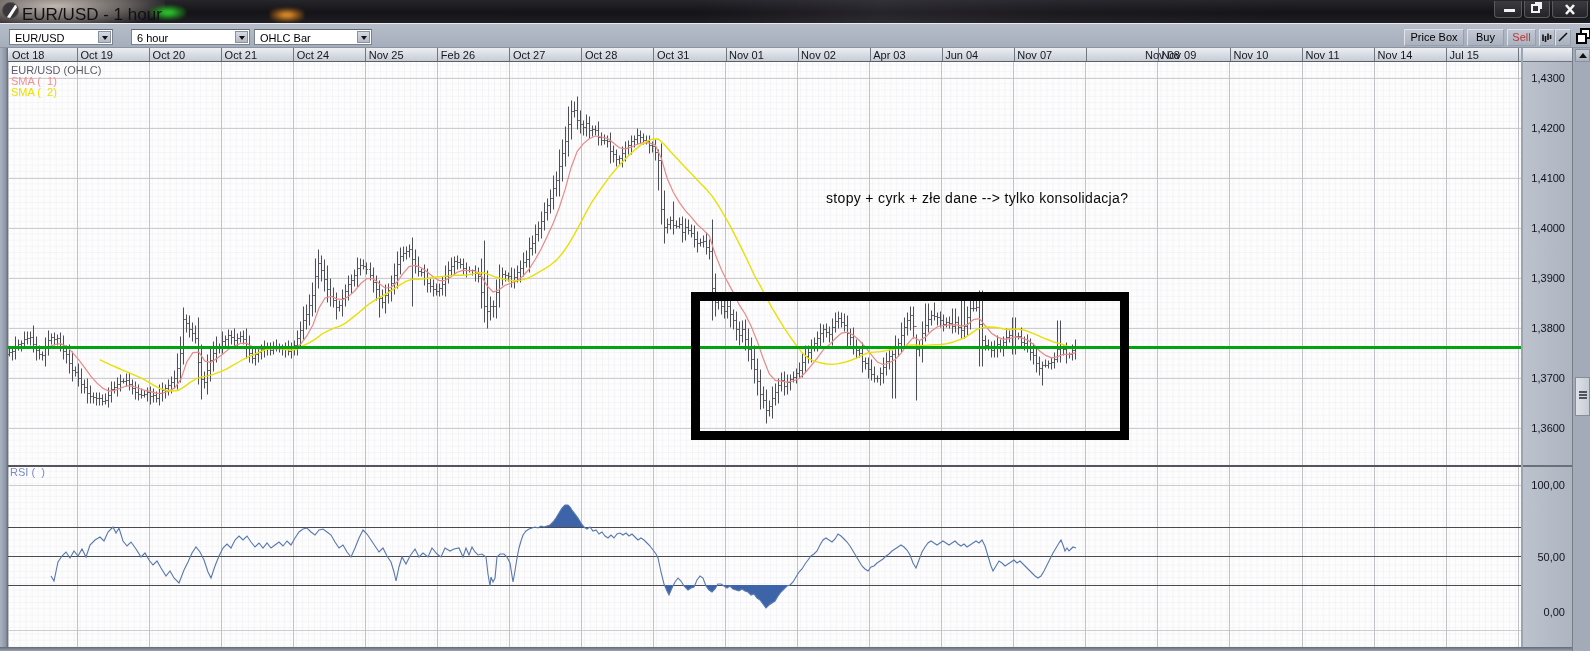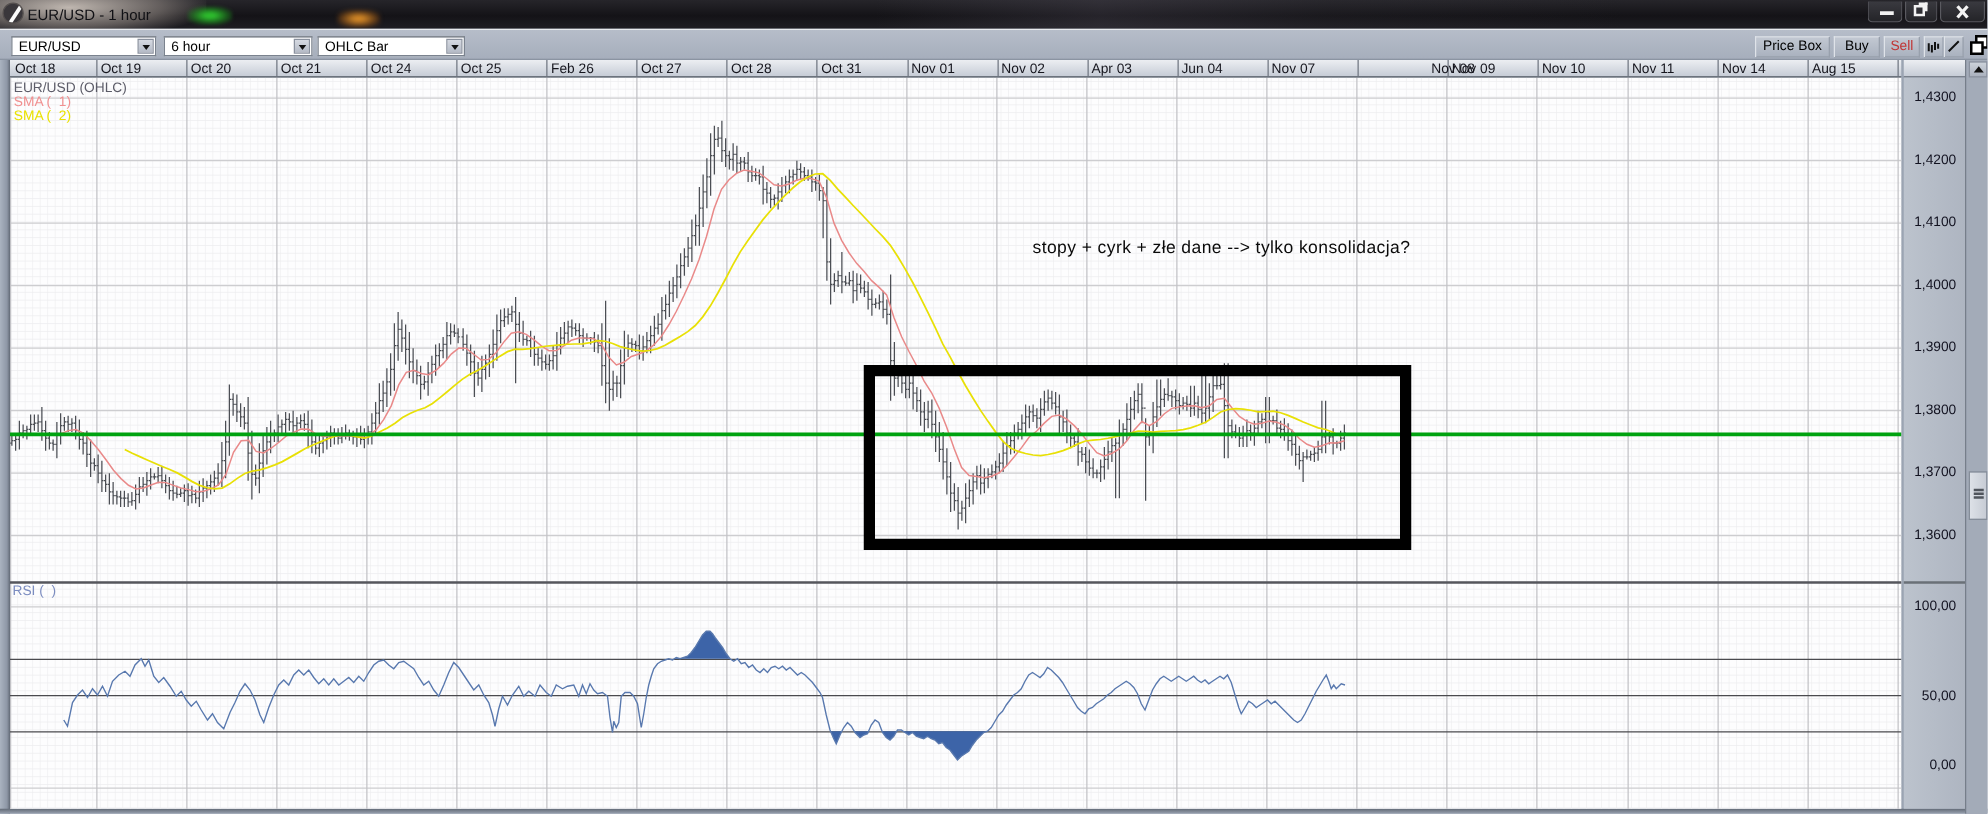--- a/index.html
+++ b/index.html
@@ -2,21 +2,21 @@
 <html><head><meta charset="utf-8"><style>
 *{margin:0;padding:0;box-sizing:border-box}
 body{width:1590px;height:651px;overflow:hidden;font-family:"Liberation Sans",sans-serif;background:#9ba4b2;position:relative}
 #titlebar{position:absolute;left:0;top:0;width:1590px;height:23px;background:linear-gradient(#26252a,#141317 55%,#1f1e23);overflow:hidden}
 #tglow{position:absolute;left:-20px;top:-14px;width:185px;height:42px;background:radial-gradient(ellipse at 75px 20px,rgba(205,196,188,.92),rgba(165,155,148,.5) 48%,rgba(100,92,88,0) 75%)}
 #gblob{position:absolute;left:150px;top:5px;width:36px;height:15px;background:radial-gradient(ellipse at center,#2dbb2d 15%,rgba(30,150,30,.5) 55%,rgba(20,90,20,0) 82%);filter:blur(1.2px)}
 #oblob{position:absolute;left:270px;top:8px;width:34px;height:14px;background:radial-gradient(ellipse at center,rgba(235,150,40,.9) 15%,rgba(180,100,20,.4) 60%,rgba(120,60,10,0) 85%);filter:blur(1.5px)}
 #smudge{position:absolute;left:700px;top:0;width:600px;height:23px;background:linear-gradient(90deg,rgba(90,85,95,0),rgba(90,85,100,.25) 30%,rgba(60,58,66,.15) 60%,rgba(40,40,46,0))}
 #ticon{position:absolute;left:2px;top:2px;width:17px;height:17px;border-radius:50%;background:#3a373b;overflow:hidden;border:1px solid #55504f}
 #ticon:before{content:"";position:absolute;left:7.2px;top:-3px;width:3px;height:26px;background:#fbfbfb;transform:rotate(33deg)}
-#ttext{position:absolute;left:22px;top:4.5px;font-size:12px;color:#101014;font-weight:400}
+#ttext{position:absolute;left:22px;top:4.5px;font-size:17px;color:#101014;font-weight:400}
 .wbtn{position:absolute;top:1px;height:17px;border:1px solid #5a5a60;border-top:none;border-radius:0 0 4px 4px;background:linear-gradient(#3a3a40,#242428)}
 #bmin{left:1494px;width:28px}#bmax{left:1524px;width:26px}#bcls{left:1552px;width:36px}
 #bmin i{position:absolute;left:9px;top:8px;width:11px;height:3px;background:#f2f2f2}
 #bmax i{position:absolute;left:6px;top:3px;width:9px;height:9px;border:2px solid #f2f2f2;background:transparent}
 #bmax b{position:absolute;left:10px;top:1px;width:7px;height:7px;border-top:2px solid #f2f2f2;border-right:2px solid #f2f2f2}
 #toolbar{position:absolute;left:0;top:23px;width:1590px;height:25px;background:linear-gradient(#b6bdc9,#a6aebc);border-top:1px solid #e8eaee;border-bottom:1px solid #8b94a2}
 .combo{position:absolute;top:5px;height:16px;background:#fff;border:1px solid #7a828e;border-top-color:#5f6772;font-size:11px;color:#000}
 .combo span{position:absolute;left:5px;top:2px;white-space:nowrap}
 .carr{position:absolute;right:1px;top:1px;width:13px;height:12px;background:linear-gradient(#d6dae2,#b4bac6);border:1px solid #8a919e}
 .carr:before{content:"";position:absolute;left:3px;top:4px;border-left:3.5px solid transparent;border-right:3.5px solid transparent;border-top:4.5px solid #111}
@@ -83,21 +83,21 @@
     </div>
 <div class="wbtn" id="bmax">
       <b></b>
       <i></i>
     </div>
 <div class="wbtn" id="bcls"><svg width="36" height="17" viewBox="0 0 36 17">
         <path d="M13 4L21 13M21 4L13 13" stroke="#f4f4f4" stroke-width="2.6"></path>
       </svg></div>
 </div>
 <div id="toolbar">
-<div class="combo" style="left:9px;width:116px">
+<div class="combo" style="left:9px;width:104px">
       <span>EUR/USD</span>
       <div class="carr"></div>
     </div>
 <div class="combo" style="left:131px;width:119px">
       <span>6 hour</span>
       <div class="carr"></div>
     </div>
 <div class="combo" style="left:254px;width:118px">
       <span>OHLC Bar</span>
       <div class="carr"></div>
@@ -138,36 +138,36 @@
     <div class="dsep" style="left:1222px"></div>
     <div class="dsep" style="left:1294px"></div>
     <div class="dsep" style="left:1366px"></div>
     <div class="dsep" style="left:1438px"></div>
     <div class="dsep" style="left:1510px"></div> 
     <div class="dl" style="left:4.0px">Oct 18</div>
     <div class="dl" style="left:72.5px">Oct 19</div>
     <div class="dl" style="left:144.6px">Oct 20</div>
     <div class="dl" style="left:216.6px">Oct 21</div>
     <div class="dl" style="left:288.7px">Oct 24</div>
-    <div class="dl" style="left:360.7px">Oct 25</div>
+    <div class="dl" style="left:360.7px">Nov 25</div>
     <div class="dl" style="left:432.8px">Feb 26</div>
     <div class="dl" style="left:504.9px">Oct 27</div>
     <div class="dl" style="left:576.9px">Oct 28</div>
     <div class="dl" style="left:649.0px">Oct 31</div>
     <div class="dl" style="left:721.0px">Nov 01</div>
     <div class="dl" style="left:793.1px">Nov 02</div>
     <div class="dl" style="left:865.2px">Apr 03</div>
     <div class="dl" style="left:937.2px">Jun 04</div>
     <div class="dl" style="left:1009.3px">Nov 07</div>
     <div class="dl" style="left:1137px">Nov 08</div>
     <div class="dl" style="left:1153.4px">Nov 09</div>
     <div class="dl" style="left:1225.5px">Nov 10</div>
     <div class="dl" style="left:1297.5px">Nov 11</div>
     <div class="dl" style="left:1369.6px">Nov 14</div>
-    <div class="dl" style="left:1441.6px">Aug 15</div>
+    <div class="dl" style="left:1441.6px">Jul 15</div>
   </div>
 <div id="hdr2"></div>
 <div id="ppanel">
     <div style="position:absolute;left:0;top:403px;width:49px;height:2px;background:#6a7077"></div>
     <div class="pl" style="top:10.0px">1,4300</div>
     <div class="pl" style="top:60.0px">1,4200</div>
     <div class="pl" style="top:110.0px">1,4100</div>
     <div class="pl" style="top:160.0px">1,4000</div>
     <div class="pl" style="top:210.0px">1,3900</div>
     <div class="pl" style="top:260.0px">1,3800</div>

